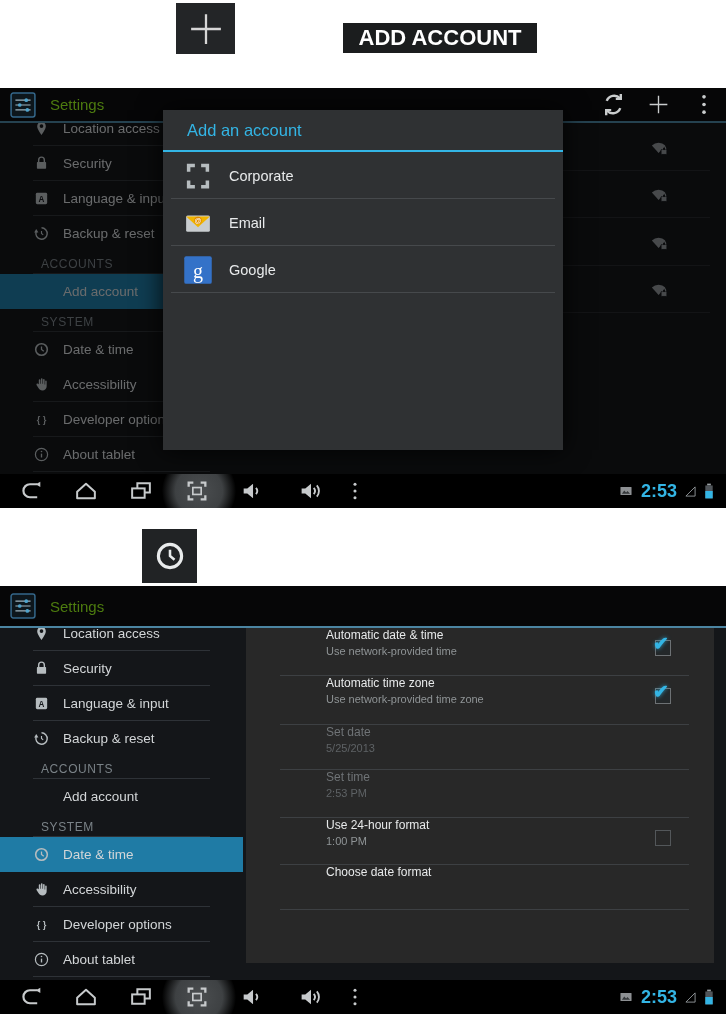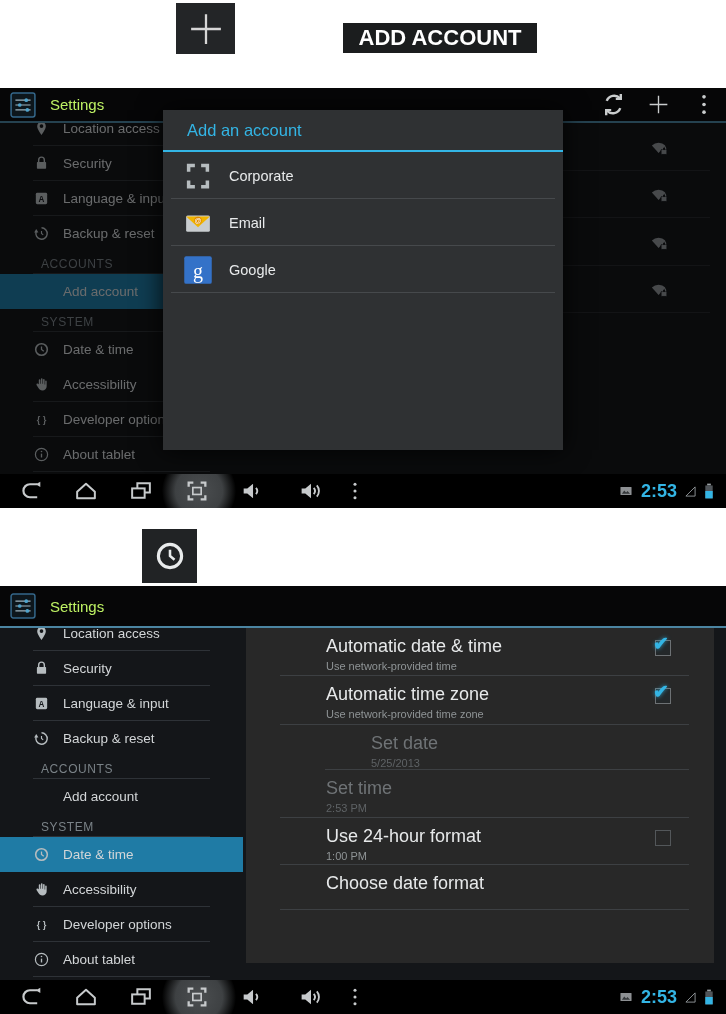--- a/index.html
+++ b/index.html
@@ -22,21 +22,21 @@
   
   .shot{position:absolute;left:0;width:726px;background:#141619;overflow:hidden}
   #shot1{top:88px;height:420px}
   #shot2{top:586px;height:428px}
 
   .titlebar{position:absolute;top:0;left:0;right:0;background:#060607;display:flex;
             align-items:center;padding-left:10px;z-index:3}
   #shot1 .titlebar{height:33px}
   #shot2 .titlebar{height:40px}
   .app-icon{width:26px;height:26px}
-  .app-title{margin-left:14px;font-size:15px;color:#bef264}
+  .app-title{margin-left:14px;font-size:15px;color:#4d7c0f}
   .tb-line{position:absolute;left:0;right:0;height:2px;background:#4b84a1;z-index:1}
   #shot1 .tb-line{top:33px}
   #shot2 .tb-line{top:40px}
   .act{position:absolute;top:4px;color:#c9cccd;z-index:4}
   .act.sync{left:601px;width:25px;height:25px}
   .act.add{left:646px;width:25px;height:25px}
   .act.ovf{left:698px;width:12px;height:25px}
 
   .content{position:absolute;left:0;right:0;z-index:1}
   #shot1 .content{top:35px;height:351px}
@@ -68,21 +68,21 @@
           border-bottom:2px solid #33b5e5}
   .drow{height:47px;display:flex;align-items:center;padding-left:20px;position:relative}
   .drow .ic{width:30px;height:30px}
   .dlabel{margin-left:16px;font-size:14.5px;color:#e8eaeb}
   .drow:after{content:"";position:absolute;left:8px;right:8px;bottom:0;height:1px;background:#46494c}
 
   
   .panel{position:absolute;left:246px;top:0;width:468px;height:335px;background:#282828}
   .prow{position:relative;padding-left:80px;box-sizing:border-box}
   .prow:after{content:"";position:absolute;left:34px;right:25px;bottom:0;height:1px;background:#3d4043}
-  .ptitle{font-size:18px;color:#e7e9ea;padding-top:8px;white-space:nowrap}
+  .ptitle{font-size:12px;color:#e7e9ea;white-space:nowrap}
   .psub{font-size:11px;color:#8f9496;margin-top:3px;white-space:nowrap}
   .prow.disabled .ptitle{color:#6f7376}
   .prow.disabled .psub{color:#5e6265}
   .cbox{position:absolute;right:43px;top:12px;width:14px;height:14px;border:1px solid #6d7174;background:#24282a}
   .cbox .chk{position:absolute;left:-3px;top:-9px;font-size:19px;font-weight:bold;color:#33b5e5;
              text-shadow:0 0 4px rgba(51,181,229,.8)}
   .cbox.un{border-color:#53575a;background:transparent}
 
   
   .navbar{position:absolute;left:0;width:726px;height:34px;background:#000;overflow:hidden;z-index:6}
@@ -485,21 +485,21 @@
             <span class="chk">✔</span>
           </span>
         </div>
         <div class="prow" style="height: 49px;">
           <div class="ptitle">Automatic time zone</div>
           <div class="psub">Use network-provided time zone</div>
           <span class="cbox">
             <span class="chk">✔</span>
           </span>
         </div>
-        <div class="prow disabled" style="height: 45px; margin-left: 45px;">
+        <div class="prow disabled" style="height: 45px;">
           <div class="ptitle">Set date</div>
           <div class="psub">5/25/2013</div>
         </div>
         <div class="prow disabled" style="height: 48px;">
           <div class="ptitle">Set time</div>
           <div class="psub">2:53 PM</div>
         </div>
         <div class="prow" style="height: 47px;">
           <div class="ptitle">Use 24-hour format</div>
           <div class="psub">1:00 PM</div>

